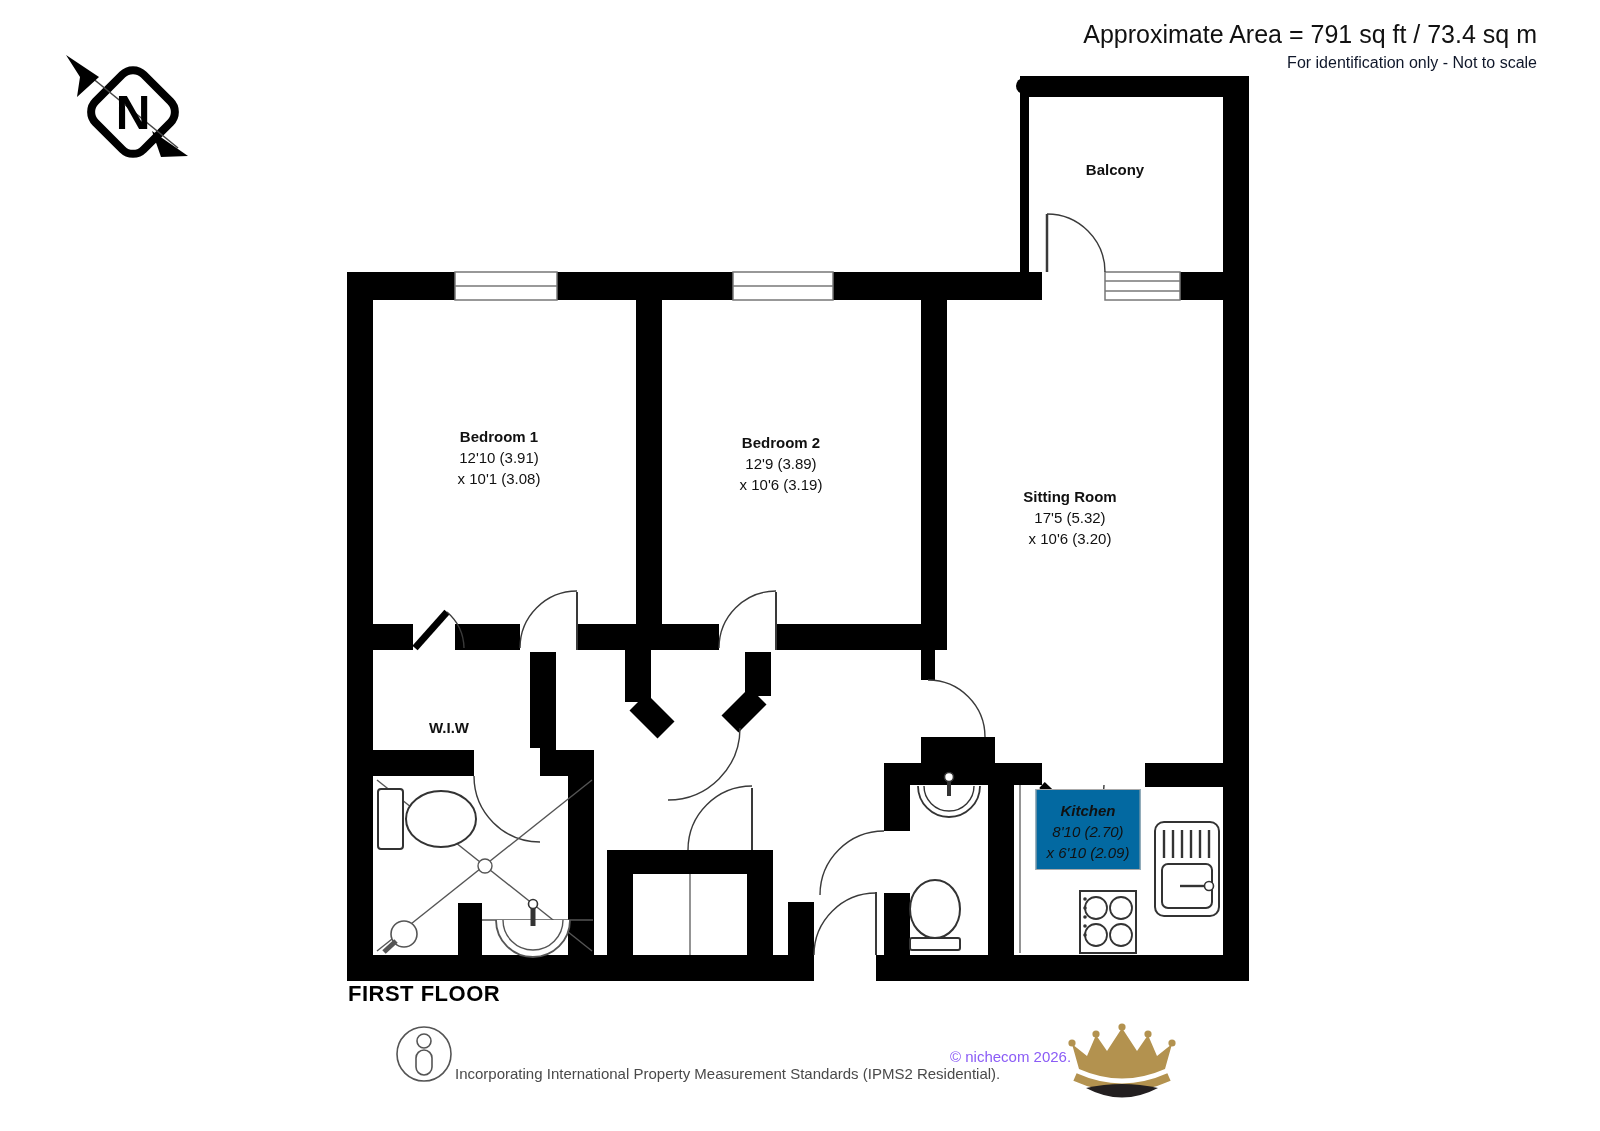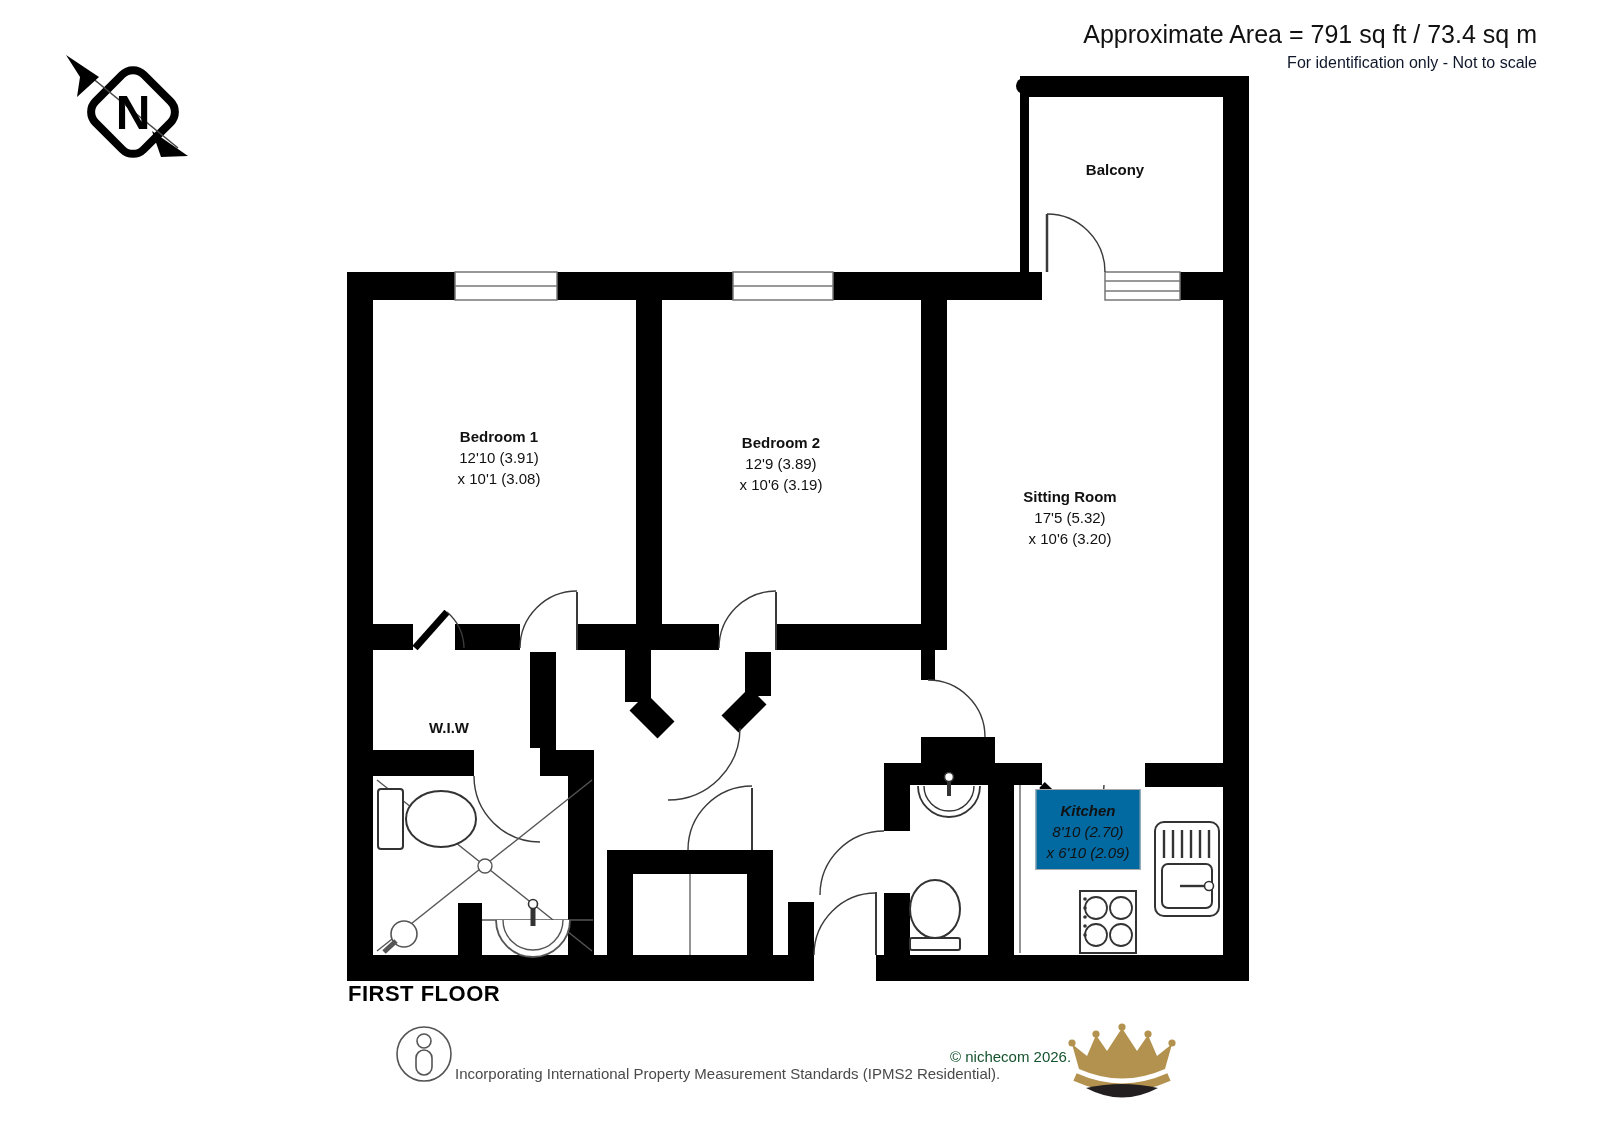--- a/index.html
+++ b/index.html
@@ -26,21 +26,21 @@
     letter-spacing:.5px;color:#000;margin-left:13px;
   }
   .kitchen-box{
     background:#0369a1;border:1px solid #aaa;padding:10px 10px 6px 10px;font-style:italic;
   }
   .footer-text{
     position:absolute;left:455px;top:1031px;font-size:15px;line-height:17px;
     color:#4a4a4a;white-space:pre-wrap;
   }
   .footer-copy{
-    position:absolute;left:950px;top:1048px;font-size:15px;color:#14532d;
+    position:absolute;left:950px;top:1048px;font-size:15px;color:#8b5cf6;
     white-space:nowrap;
   }
 </style>
 </head>
 <body>
 
 <svg id="plan-svg" width="1600" height="1131" viewBox="0 0 1600 1131">
 
   <g>
     <rect x="99" y="78" width="68" height="68" rx="15" transform="rotate(45 133 112)" fill="none" stroke="#000" stroke-width="8"></rect>

